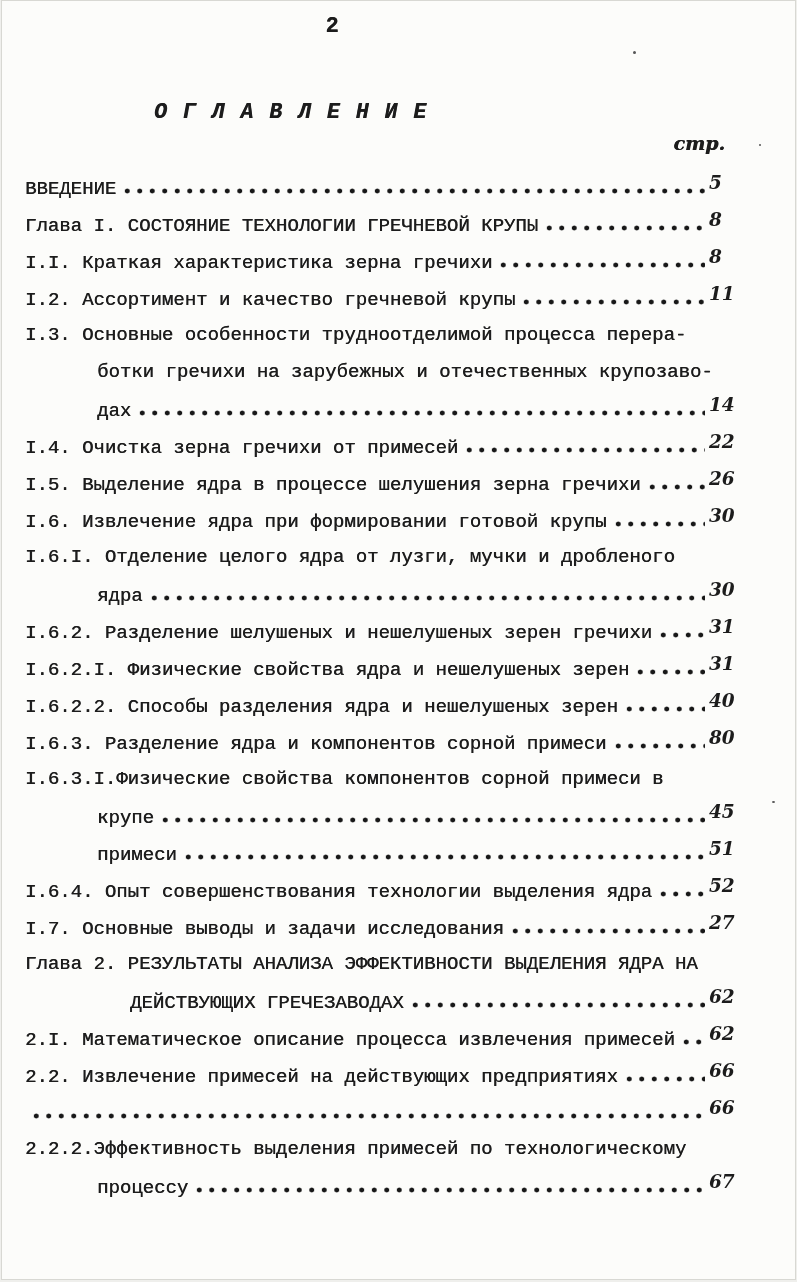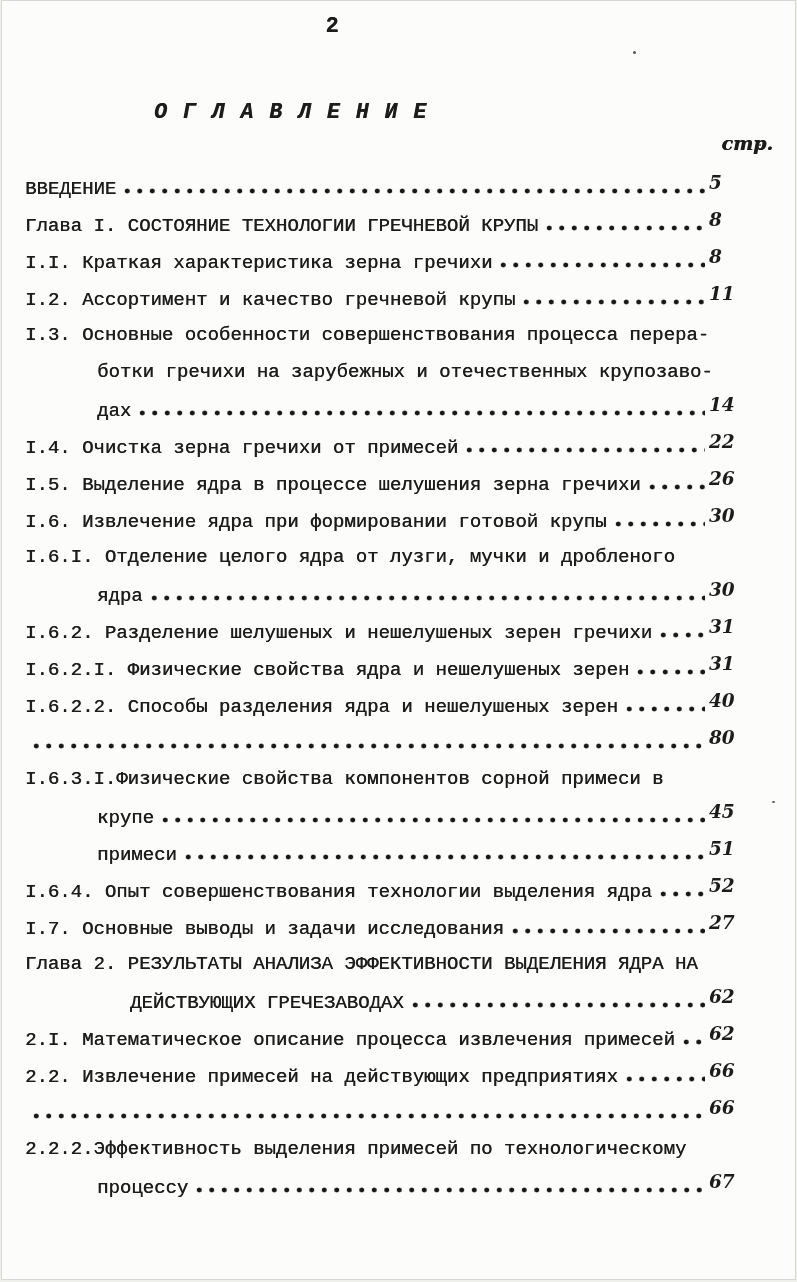--- a/index.html
+++ b/index.html
@@ -30,21 +30,21 @@
   .title {
     margin: 58px 0 0 152px;
     font-size: 21.5px;
     font-weight: bold;
     letter-spacing: 1.5px;
     line-height: 30px;
     font-style: italic;
   }
   .col-header {
     margin-top: 4px;
-    padding-right: 22px;
+    padding-right: 70px;
     text-align: right;
     font-family: "DejaVu Serif", serif;
     font-style: italic;
     font-size: 19px;
     font-weight: bold;
     line-height: 24px;
   }
   .toc {
     margin-top: 14px;
     padding: 0 50px 0 23px;
@@ -120,21 +120,21 @@
     <span class="pg">8</span>
   </div>
 
   <div class="toc-line">
     <span class="t">I.2. Ассортимент и качество гречневой крупы</span>
     <span class="leader"></span>
     <span class="pg">11</span>
   </div>
 
   <div class="toc-line">
-    <span class="t">I.3. Основные особенности совершенствования процесса перера-</span>
+    <span class="t">I.3. Основные особенности трудноотделимой процесса перера-</span>
     
     
   </div>
 
   <div class="toc-line ind1">
     <span class="t">ботки гречихи на зарубежных и отечественных крупозаво-</span>
     
     
   </div>
 
@@ -186,20 +186,21 @@
     <span class="pg">31</span>
   </div>
 
   <div class="toc-line">
     <span class="t">I.6.2.2. Способы разделения ядра и нешелушеных зерен</span>
     <span class="leader"></span>
     <span class="pg">40</span>
   </div>
 
   <div class="toc-line">
+    <span class="t">I.6.3. Разделение ядра и компонентов сорной примеси</span>
     <span class="leader"></span>
     <span class="pg">80</span>
   </div>
 
   <div class="toc-line">
     <span class="t">I.6.3.I.Физические свойства компонентов сорной примеси в</span>
     
     
   </div>
 

